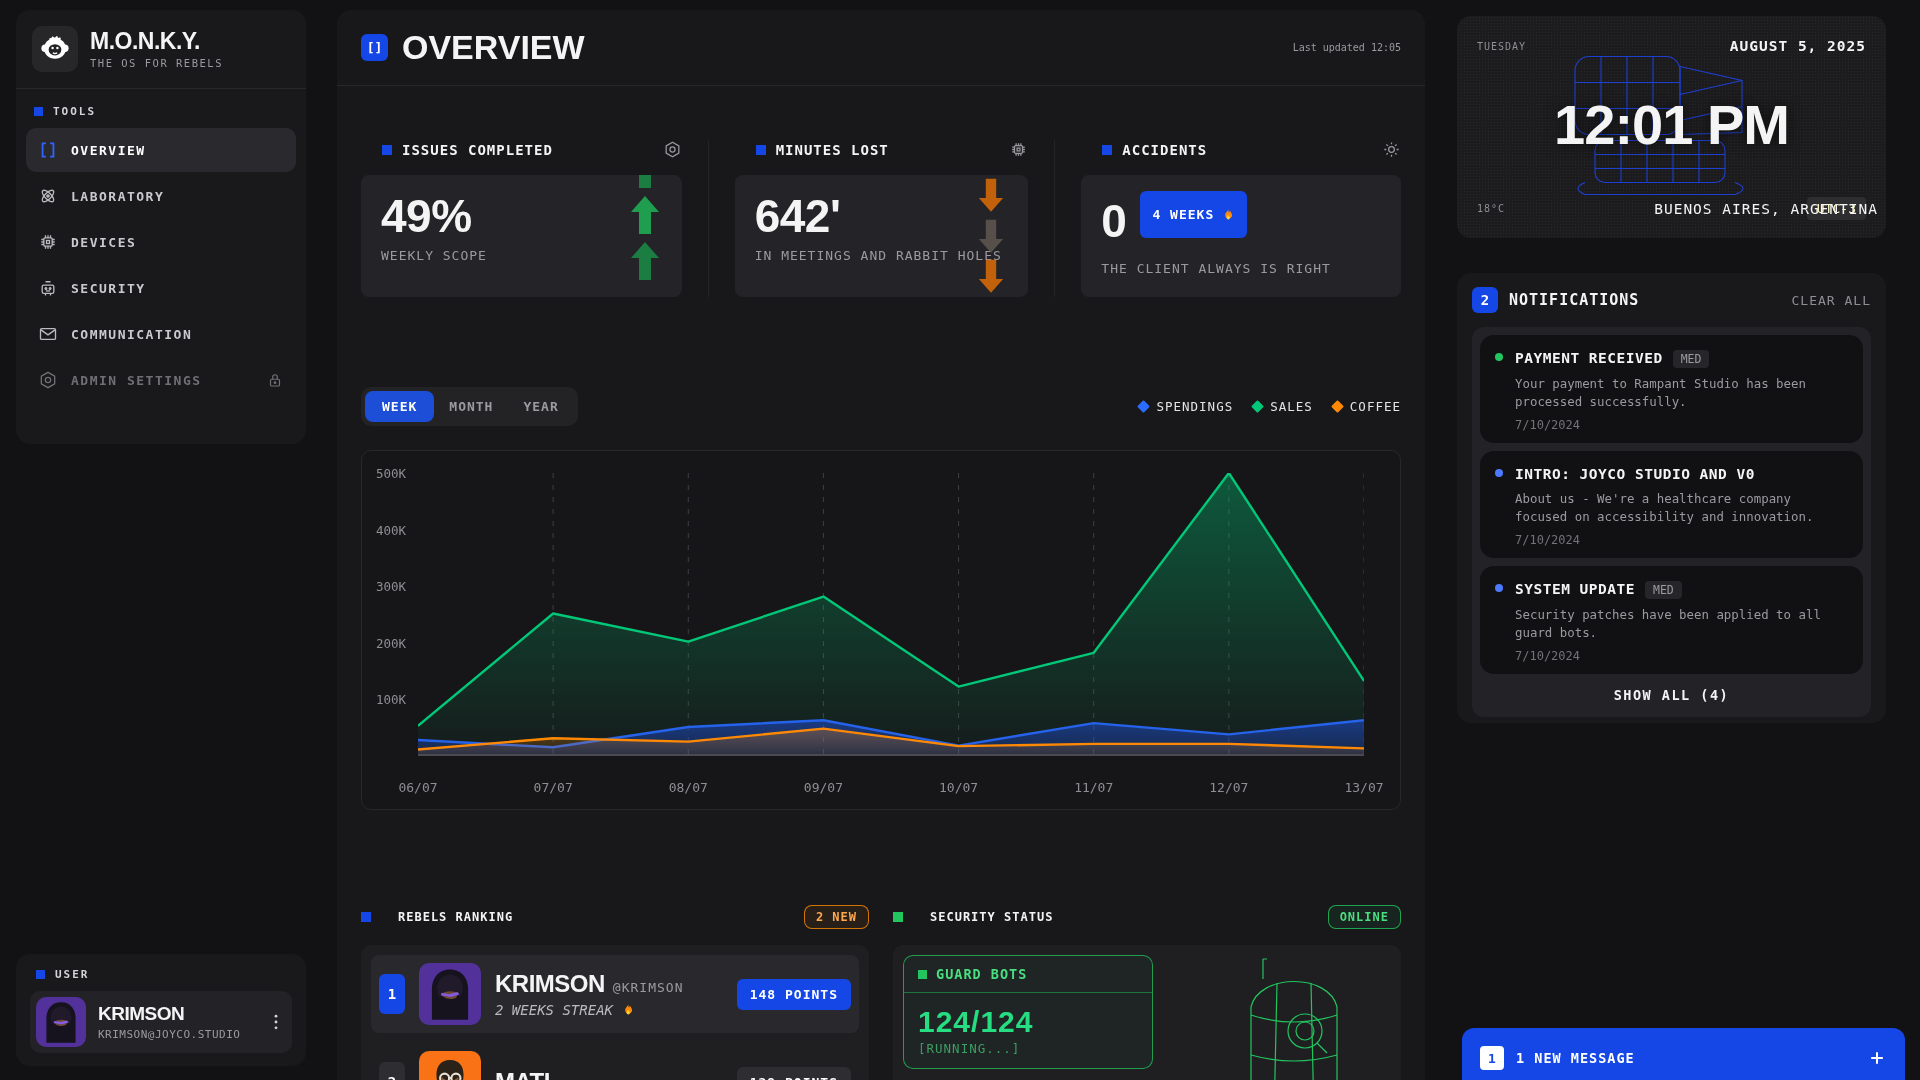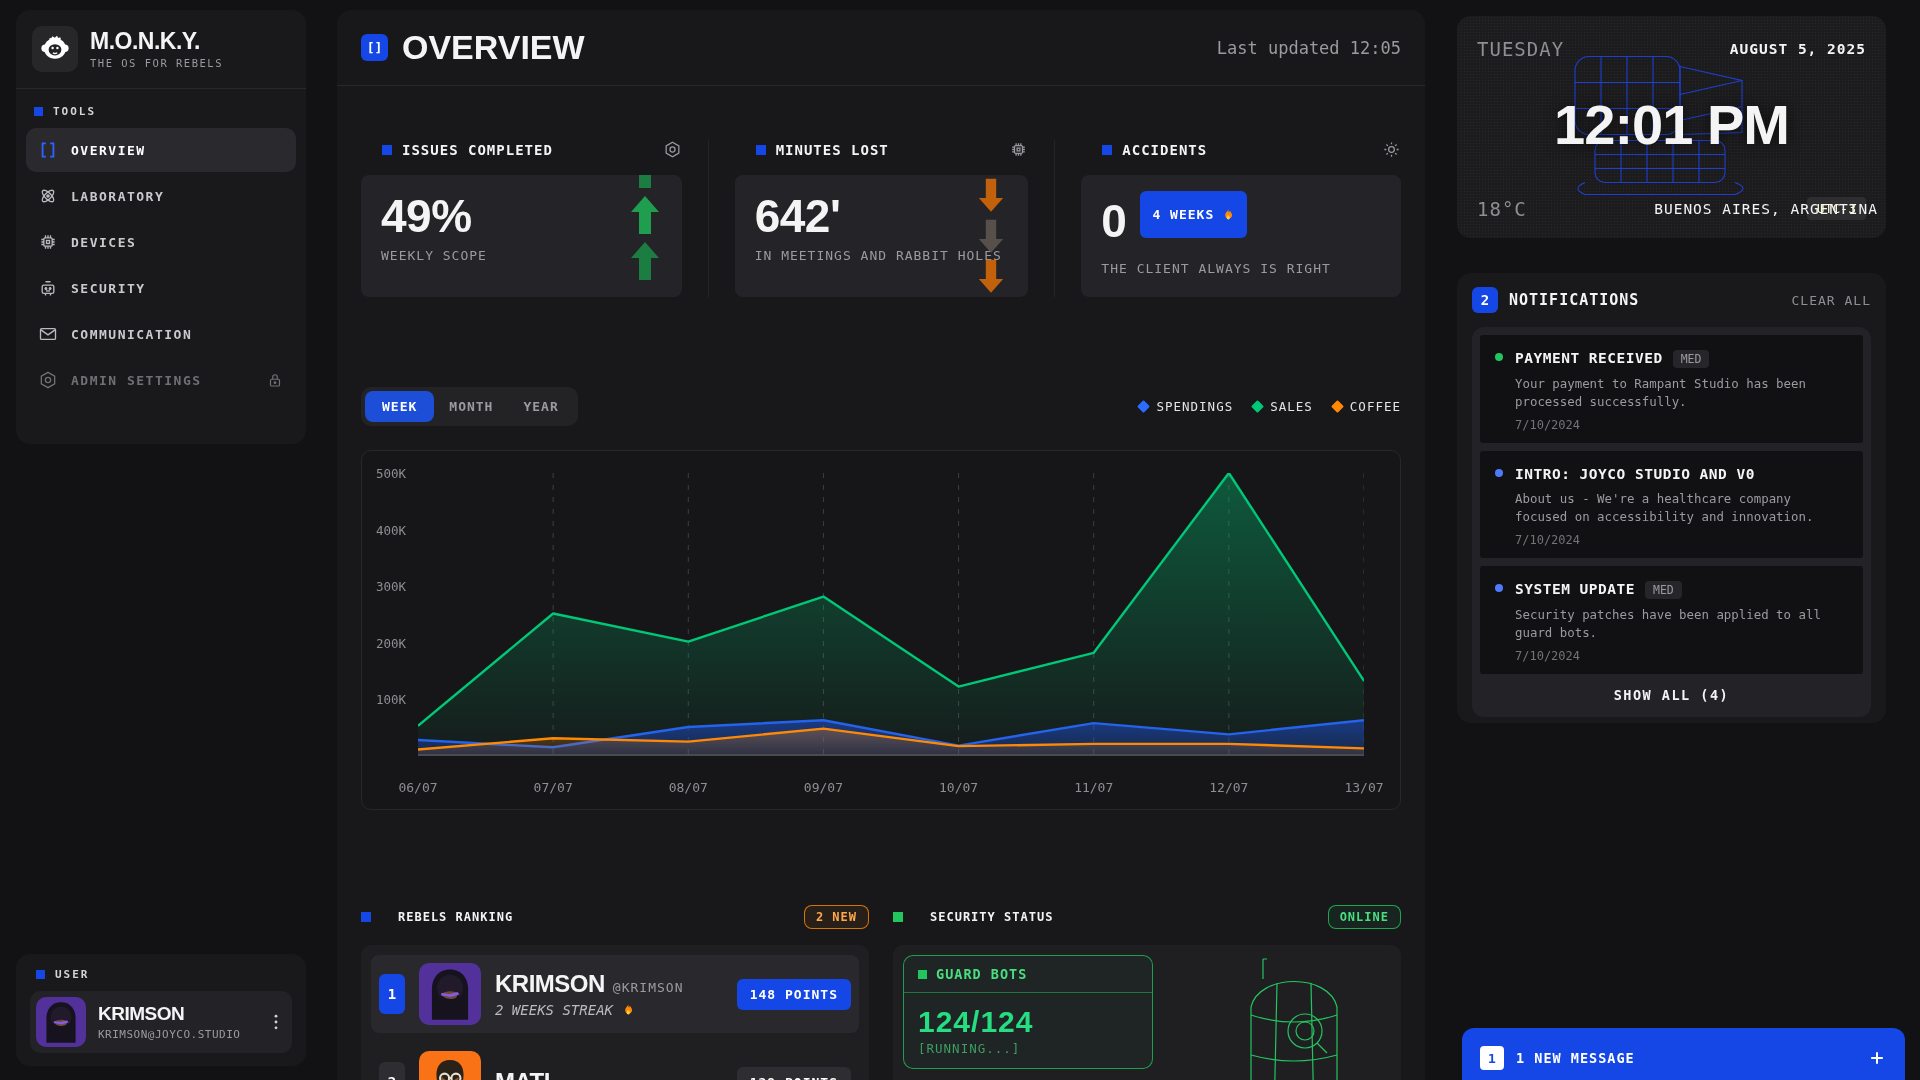--- a/index.html
+++ b/index.html
@@ -48,21 +48,21 @@
   .user-email{ font-size:11px; color:var(--mut); margin-top:3px; letter-spacing:.5px; }
   .kebab{ margin-left:auto; width:20px; height:20px; color:#d4d4d8; cursor:pointer; }
   .kebab svg{ width:20px; height:20px; }
 
   
   .main{ position:absolute; left:337px; top:10px; width:1088px; height:1090px; background:#18181a; border-radius:14px; overflow:hidden; }
   .main-header{ height:76px; display:flex; align-items:center; padding:0 24px; border-bottom:1px solid var(--border); }
   .title-icon{ width:27px; height:27px; background:var(--blue); border-radius:6px; color:#fff;
     display:flex; align-items:center; justify-content:center; font-size:13px; font-weight:bold; }
   .page-title{ font-size:34px; margin-left:14px; letter-spacing:0; }
-  .last-updated{ margin-left:auto; font-size:17px; color:var(--mut); }
+  .last-updated{ margin-left:auto; font-size:10px; color:var(--mut); }
 
   .stats-row{ display:grid; grid-template-columns:1fr 1fr 1fr; padding:54px 24px 0; }
   .stat-card{ padding:0 26px; border-left:1px solid #242427; }
   .stat-card:first-child{ padding-left:0; border-left:none; }
   .stat-card:last-child{ padding-right:0; }
   .stat-head{ display:flex; align-items:center; gap:10px;padding-left:21px; }
   .stat-title{ font-size:14px; font-weight:bold; letter-spacing:1px; }
   .stat-gear{ margin-left:auto; width:19px; height:19px; color:#9a9aa0; cursor:pointer; }
   .stat-gear svg{ width:19px; height:19px; }
   .stat-body{ position:relative; margin-top:16px; background:var(--raise); border-radius:8px; height:122px;
@@ -127,37 +127,37 @@
   .sec-card-status{ font-size:12.5px; color:#3f9e63; padding:0 14px 12px; letter-spacing:1px; }
   .sec-bot{ position:absolute; right:42px; top:10px; color:var(--sgreen); }
 
   
   .clock-panel{ position:absolute; left:1457px; top:16px; width:429px; height:222px; background:var(--panel2);
     border-radius:14px; overflow:hidden;
     background-image:radial-gradient(rgba(255,255,255,.055) .7px, transparent 1px); background-size:3px 3px; }
   .clock-top, .clock-bottom{ position:absolute; left:0; right:0; display:flex; align-items:center; padding:0 20px; }
   .clock-top{ top:22px; }
   .clock-bottom{ bottom:18px; }
-  .clock-day, .clock-temp{ font-size:19px; color:#8e8e93; letter-spacing:1px; }
+  .clock-day, .clock-temp{ font-size:10px; color:#8e8e93; letter-spacing:1px; }
   .clock-date{ margin-left:auto; font-size:14.5px; font-weight:bold; letter-spacing:1px; }
   .clock-loc{ position:absolute; left:0; right:8px; text-align:right; font-size:14.5px; font-weight:normal; letter-spacing:1px; }
   .clock-utc{ margin-left:auto; background:#2e2e31; color:#fef9c3; font-size:13px; padding:4px 10px; border-radius:4px; }
   .clock-wire{ position:absolute; left:50%; top:50%; transform:translate(-50%,-50%); color:#1e3fd0; }
   .clock-time{ position:absolute; left:0; right:0; top:50%; transform:translateY(-54%); text-align:center;
     font-size:56px; letter-spacing:-1px; text-shadow:0 0 14px rgba(0,0,0,.6); }
 
   .notif-panel{ position:absolute; left:1457px; top:273px; width:429px; height:450px; background:var(--panel);
     border-radius:14px; padding:13px 15px; }
   .notif-header{ display:flex; align-items:center; gap:11px; height:28px; }
   .notif-count{ width:26px; height:26px; background:var(--blue); border-radius:6px; color:#fff; font-size:14px; font-weight:bold;
     display:flex; align-items:center; justify-content:center; }
   .notif-title-h{ font-size:15px; font-weight:bold; letter-spacing:1px; }
   .clear-all{ margin-left:auto; font-size:13px; color:#8e8e93; letter-spacing:1px; cursor:pointer; }
   .notif-list{ margin-top:13px; background:#232327; border-radius:12px; padding:8px; }
-  .notif-card{ position:relative; background:var(--well); border-radius:3px; padding:13px 14px 11px 35px; cursor:pointer; }
+  .notif-card{ position:relative; background:var(--well); border-radius:14px; padding:13px 14px 11px 35px; cursor:pointer; }
   .notif-card + .notif-card{ margin-top:8px; }
   .notif-dot{ position:absolute; left:15px; top:18px; width:8px; height:8px; border-radius:50%; }
   .notif-title{ font-size:14.5px; font-weight:bold; letter-spacing:.5px; }
   .notif-tag{ display:none; background:#26262a; color:#9a9aa0; font-size:11.5px; padding:2px 8px; border-radius:4px; margin-left:10px; }
   .notif-tag.show{ display:inline-block; }
   .notif-body{ font-size:12.4px; color:#9a9aa0; line-height:1.45; margin-top:7px; }
   .notif-date{ font-size:12px; color:#737378; margin-top:7px; }
   .show-all{ text-align:center; padding:13px 0 6px; font-size:13.5px; font-weight:bold; letter-spacing:1.5px; cursor:pointer; }
 
   .message-bar{ position:absolute; left:1462px; top:1028px; width:443px; height:60px; background:var(--blue);

